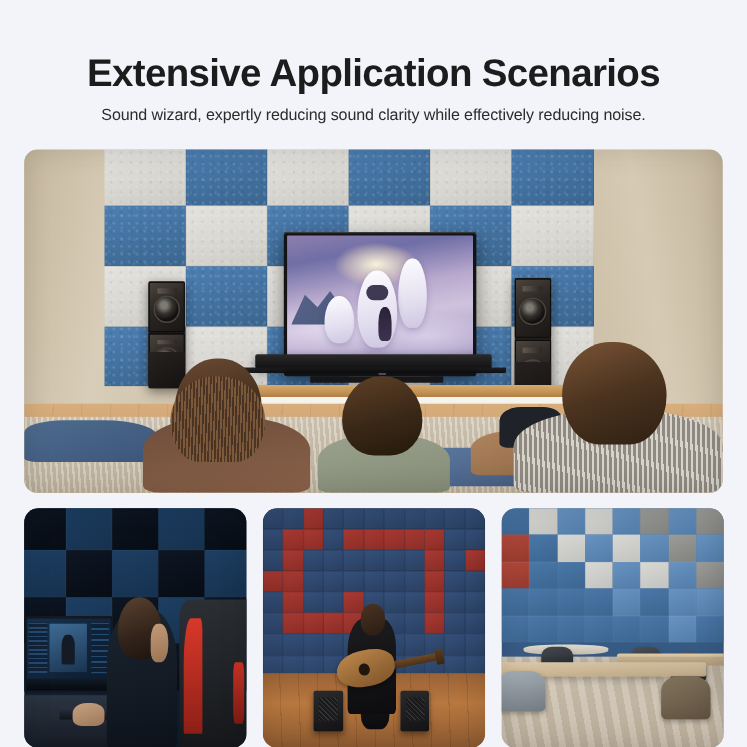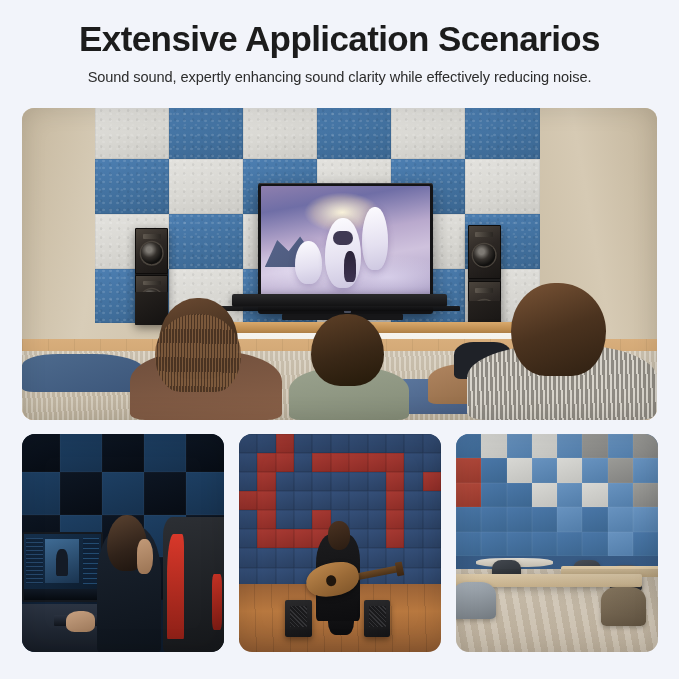--- a/index.html
+++ b/index.html
@@ -2,21 +2,21 @@
 <html><head>
 <meta charset="utf-8">
 <style>
   html,body{margin:0;padding:0;}
   body{
     width:679px;height:679px;
     background:#f2f4fa;
     font-family:"Liberation Sans","DejaVu Sans",sans-serif;
     overflow:hidden;position:relative;
   }
-  .page{position:absolute;inset:0;}
+  .page{position:absolute;inset:0;margin-top:28px;}
 
   
   .header{position:absolute;left:0;top:0;width:679px;text-align:center;}
   .title{
     position:absolute;left:0;top:16px;width:679px;
     font-size:35px;line-height:45px;font-weight:bold;
     color:#1c1c1c;letter-spacing:-0.6px;
   }
   .subtitle{
     position:absolute;left:0;top:66px;width:679px;
@@ -274,21 +274,21 @@
   .vig{position:absolute;inset:0;pointer-events:none;
     box-shadow:inset 0 0 26px rgba(0,0,0,.13);border-radius:inherit;}
 </style>
 </head>
 <body>
 
 <div class="page">
 
   <div class="header">
     <div class="title">Extensive Application Scenarios</div>
-    <div class="subtitle">Sound sound, expertly enhancing sound clarity while effectively reducing noise.</div>
+    <div class="subtitle">Sound wizard, expertly reducing sound clarity while effectively reducing noise.</div>
   </div>
 
   <div class="photo" id="hero">
     <div class="hero-wall"></div>
     <div class="hero-sidewall-l"></div>
     <div class="hero-sidewall-r"></div>
 
     <div class="panelwall" id="hero-panels">
         <div class="pnl pg"></div>
         <div class="pnl pb"></div>

